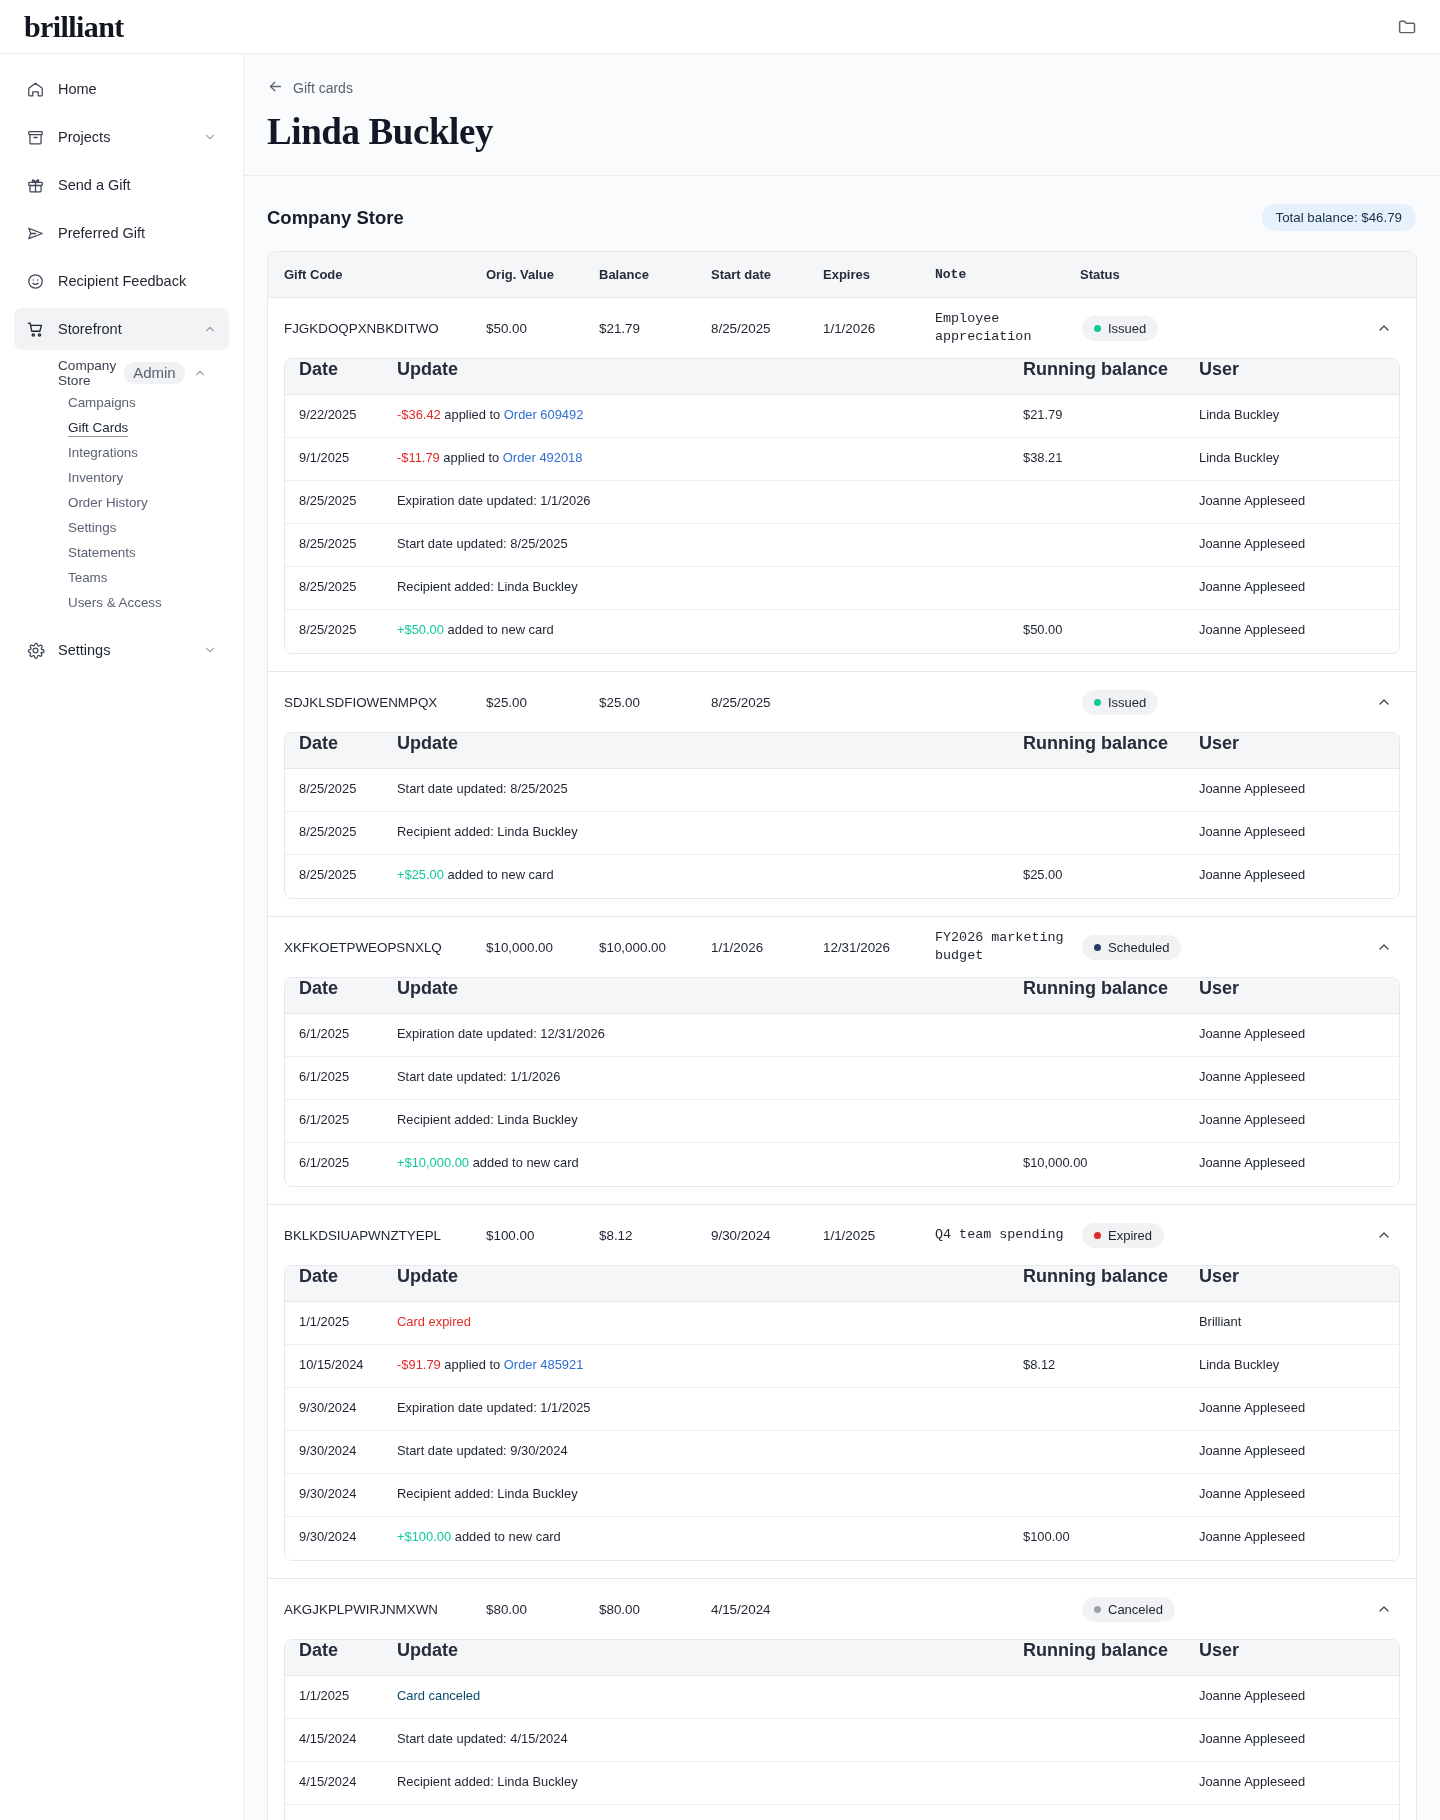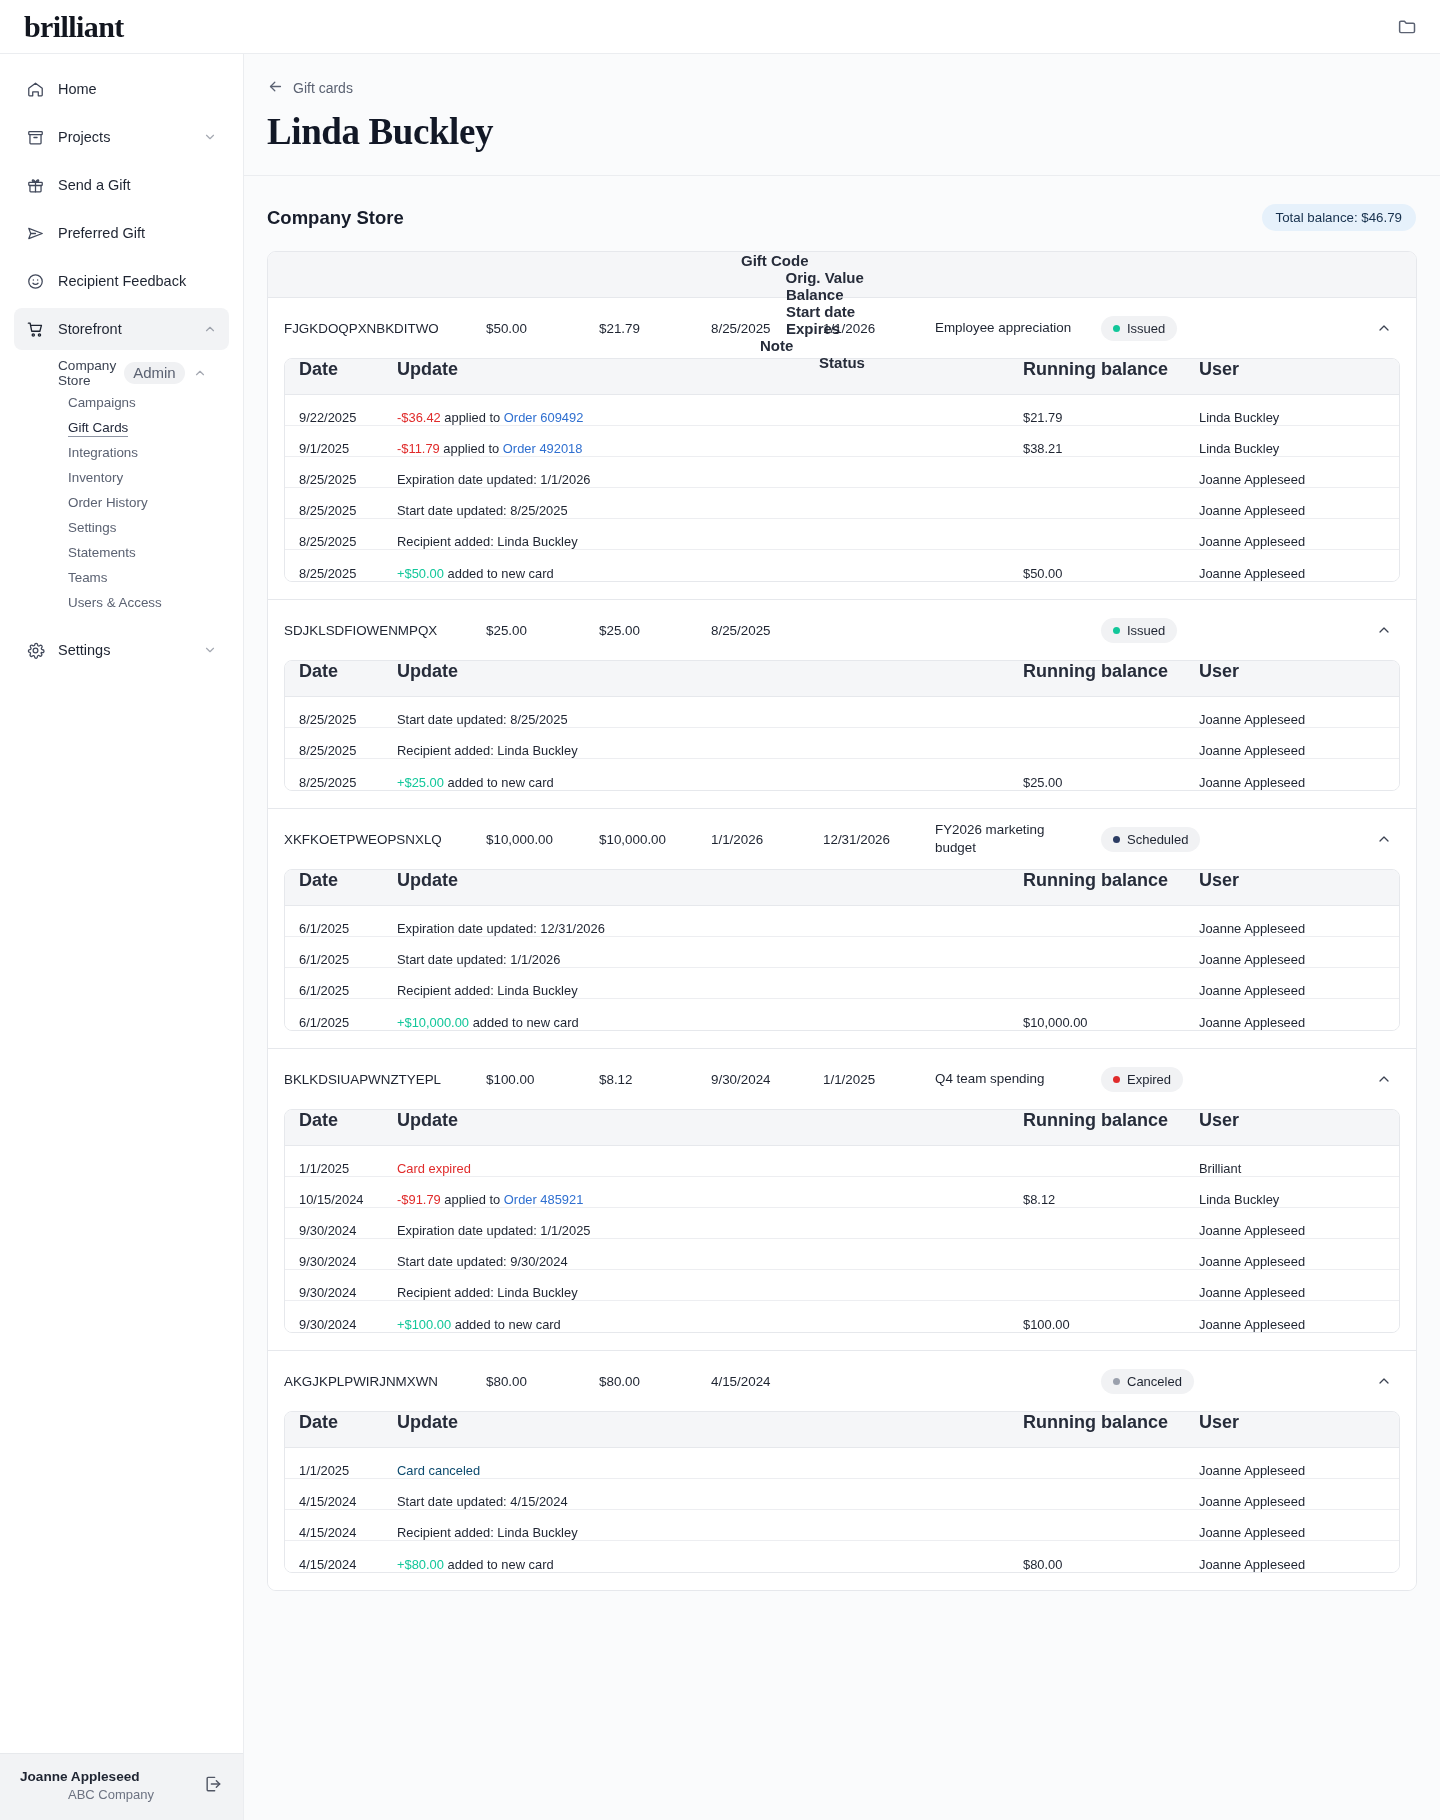--- a/index.html
+++ b/index.html
@@ -167,32 +167,31 @@
     border-radius: 9px;
     overflow: hidden;
   }
 
   .thead {
     display: flex;
     align-items: center;
     background: #f5f6f8;
     border-bottom: 1px solid #e6e8ec;
     height: 46px;
-    font-size: 15px;
+    font-size: 13px;
     font-weight: 700;
     color: #262c3a;
     padding: 0 16px;
-    flex-direction: column;
   }
   .c-code   { width: 202px; flex: none; }
   .c-value  { width: 113px; flex: none; }
   .c-bal    { width: 112px; flex: none; }
   .c-start  { width: 112px; flex: none; }
   .c-exp    { width: 112px; flex: none; }
-  .c-note   { width: 164px; flex: none; }
+  .c-note   { width: 145px; flex: none; font-family: Liberation Mono, monospace; }
   .c-status { flex: 1; }
 
   .gc-row {
     display: flex;
     align-items: center;
     min-height: 60px;
     padding: 12px 16px;
     font-size: 13.4px;
     color: #1e2431;
     background: #ffffff;
@@ -225,27 +224,28 @@
     height: 36px;
     background: #f5f6f8;
     border-bottom: 1px solid #e6e8ec;
     font-size: 18px;
     font-weight: 700;
     color: #262c3a;
     padding: 0 14px;
   }
   .d-row {
     display: flex;
-    align-items: flex-end;
+    align-items: flex-start;
     height: 31px;
     border-bottom: 1px solid #edeef1;
     font-size: 12.9px;
     color: #1e2431;
     padding: 0 14px;
     background: #ffffff;
+    margin-top: 12px;
   }
   .d-row:last-child { border-bottom: none; }
   .d-date { width: 98px; flex: none; }
   .d-update { flex: 1; }
   .d-run { width: 176px; flex: none; }
   .d-user { width: 186px; flex: none; }
 
   .amt-neg { color: #e02b2b; }
   .amt-pos { color: #12c79a; }
   .link { color: #2f6fd0; cursor: pointer; }

